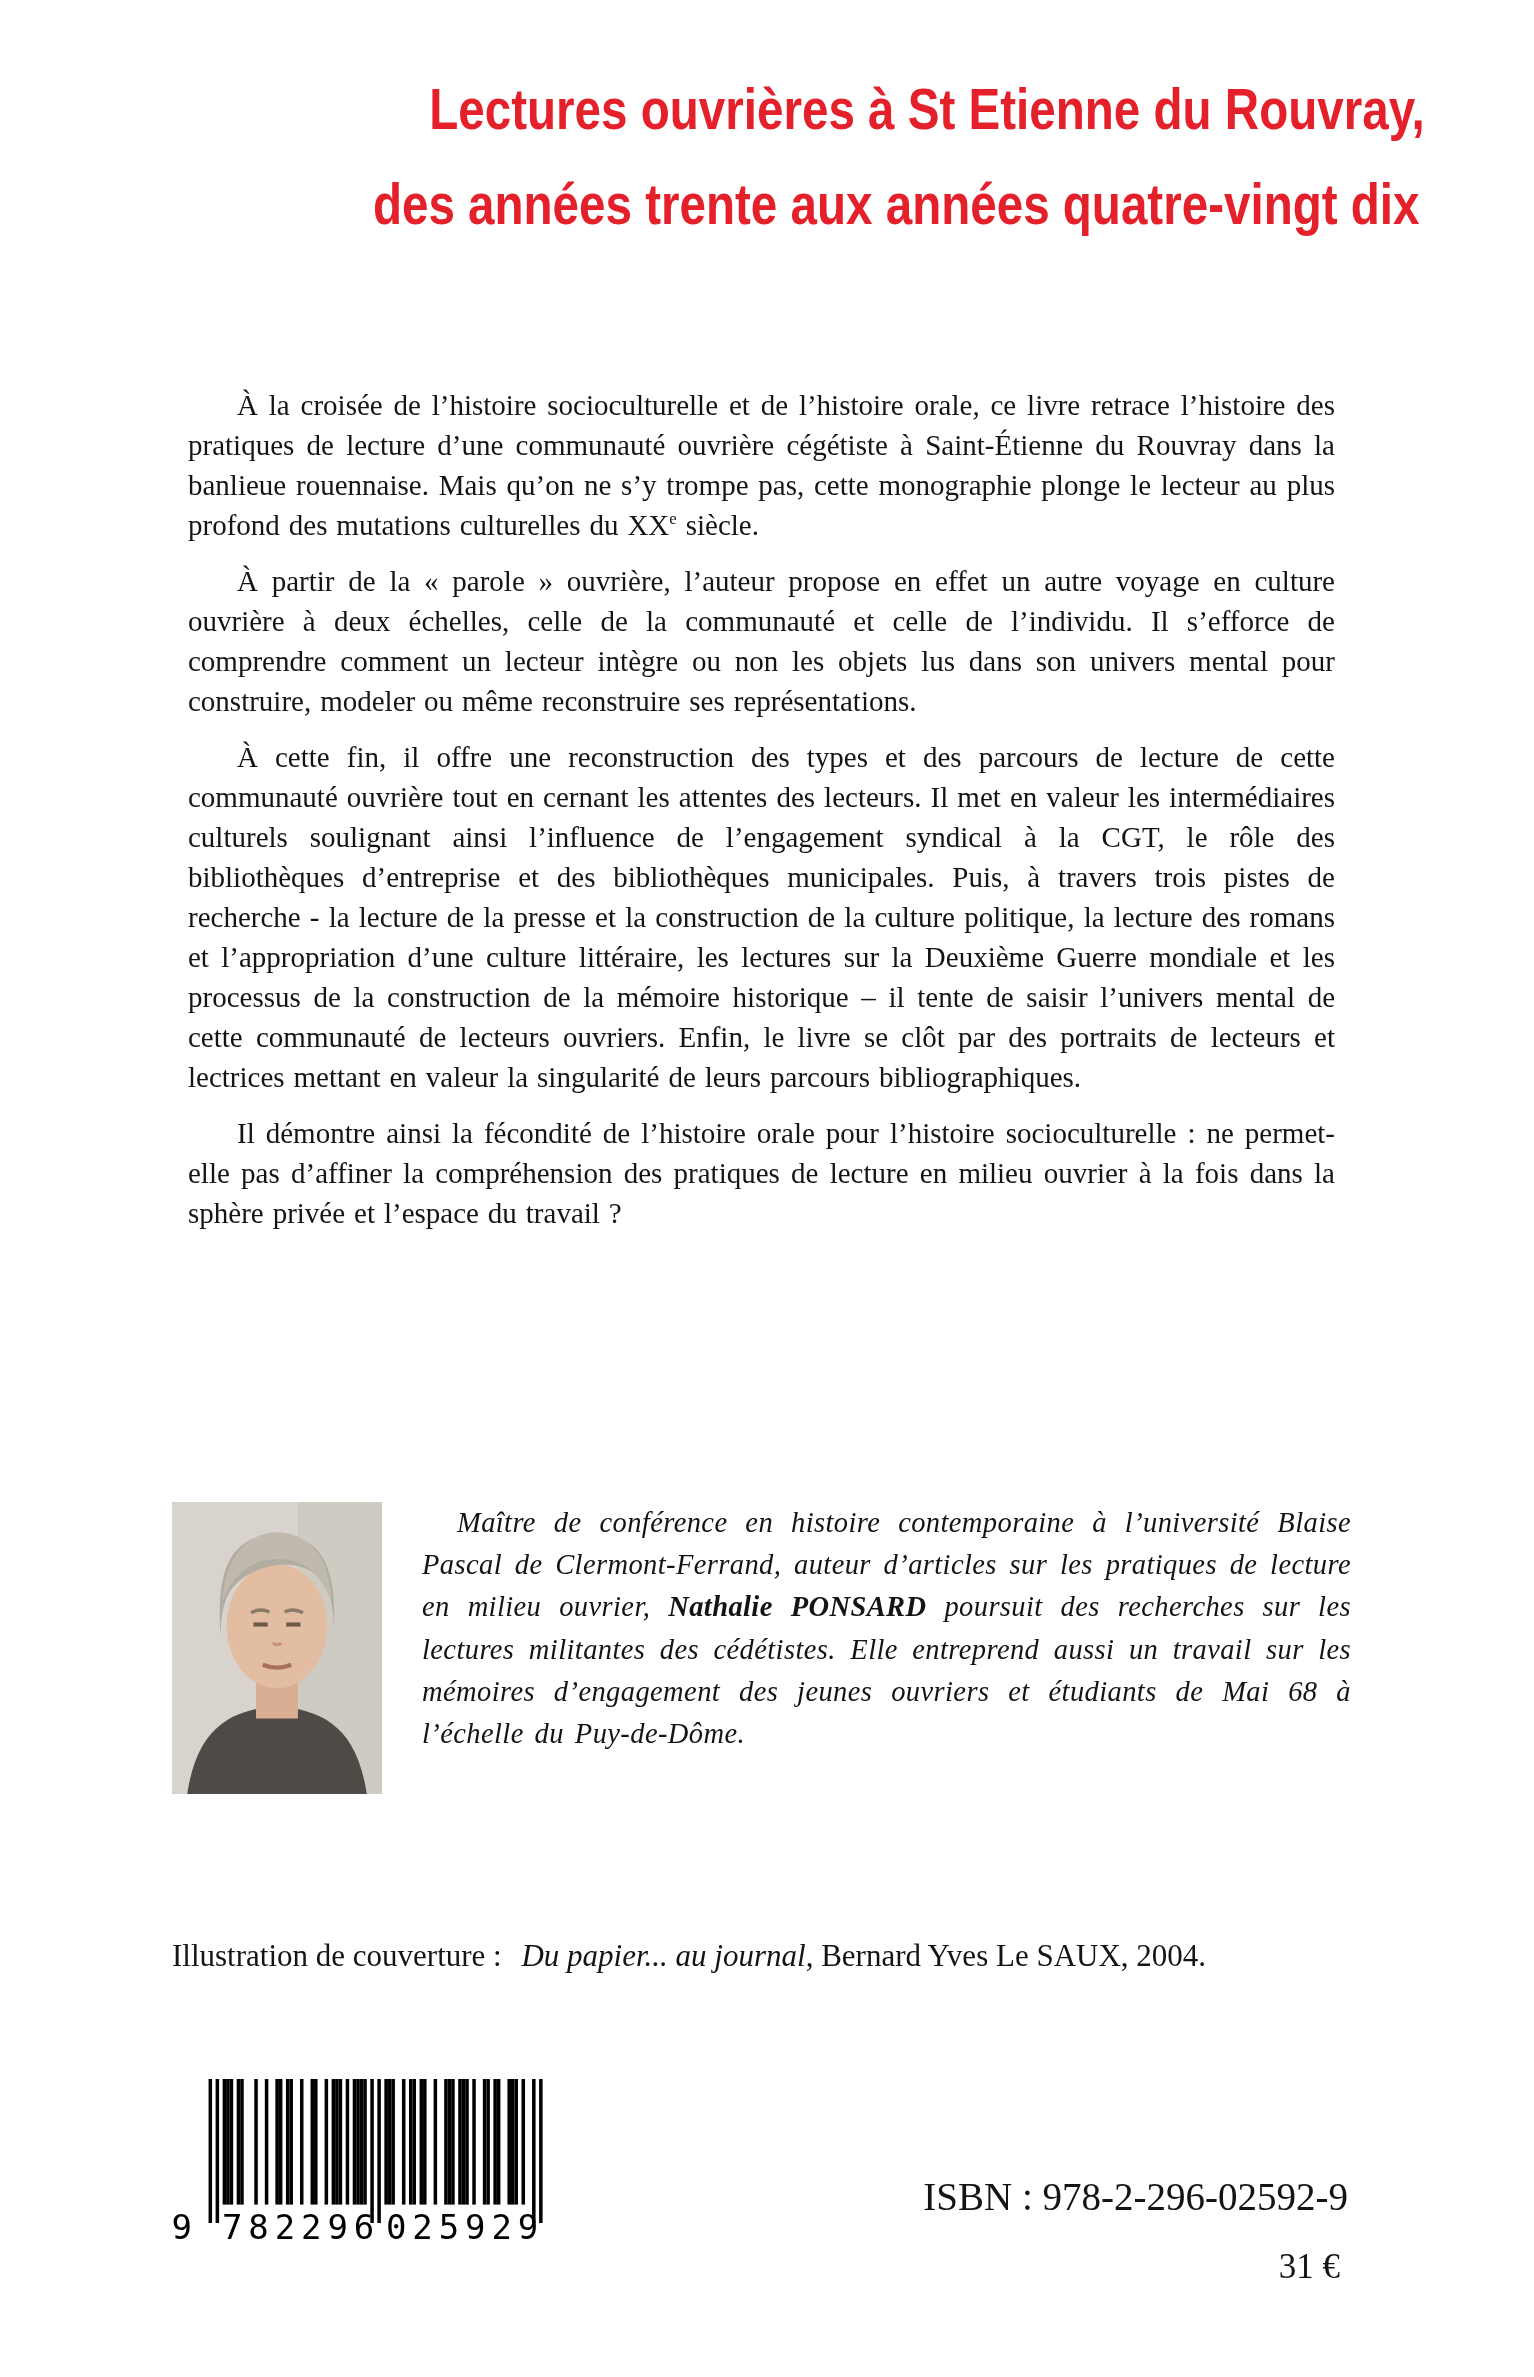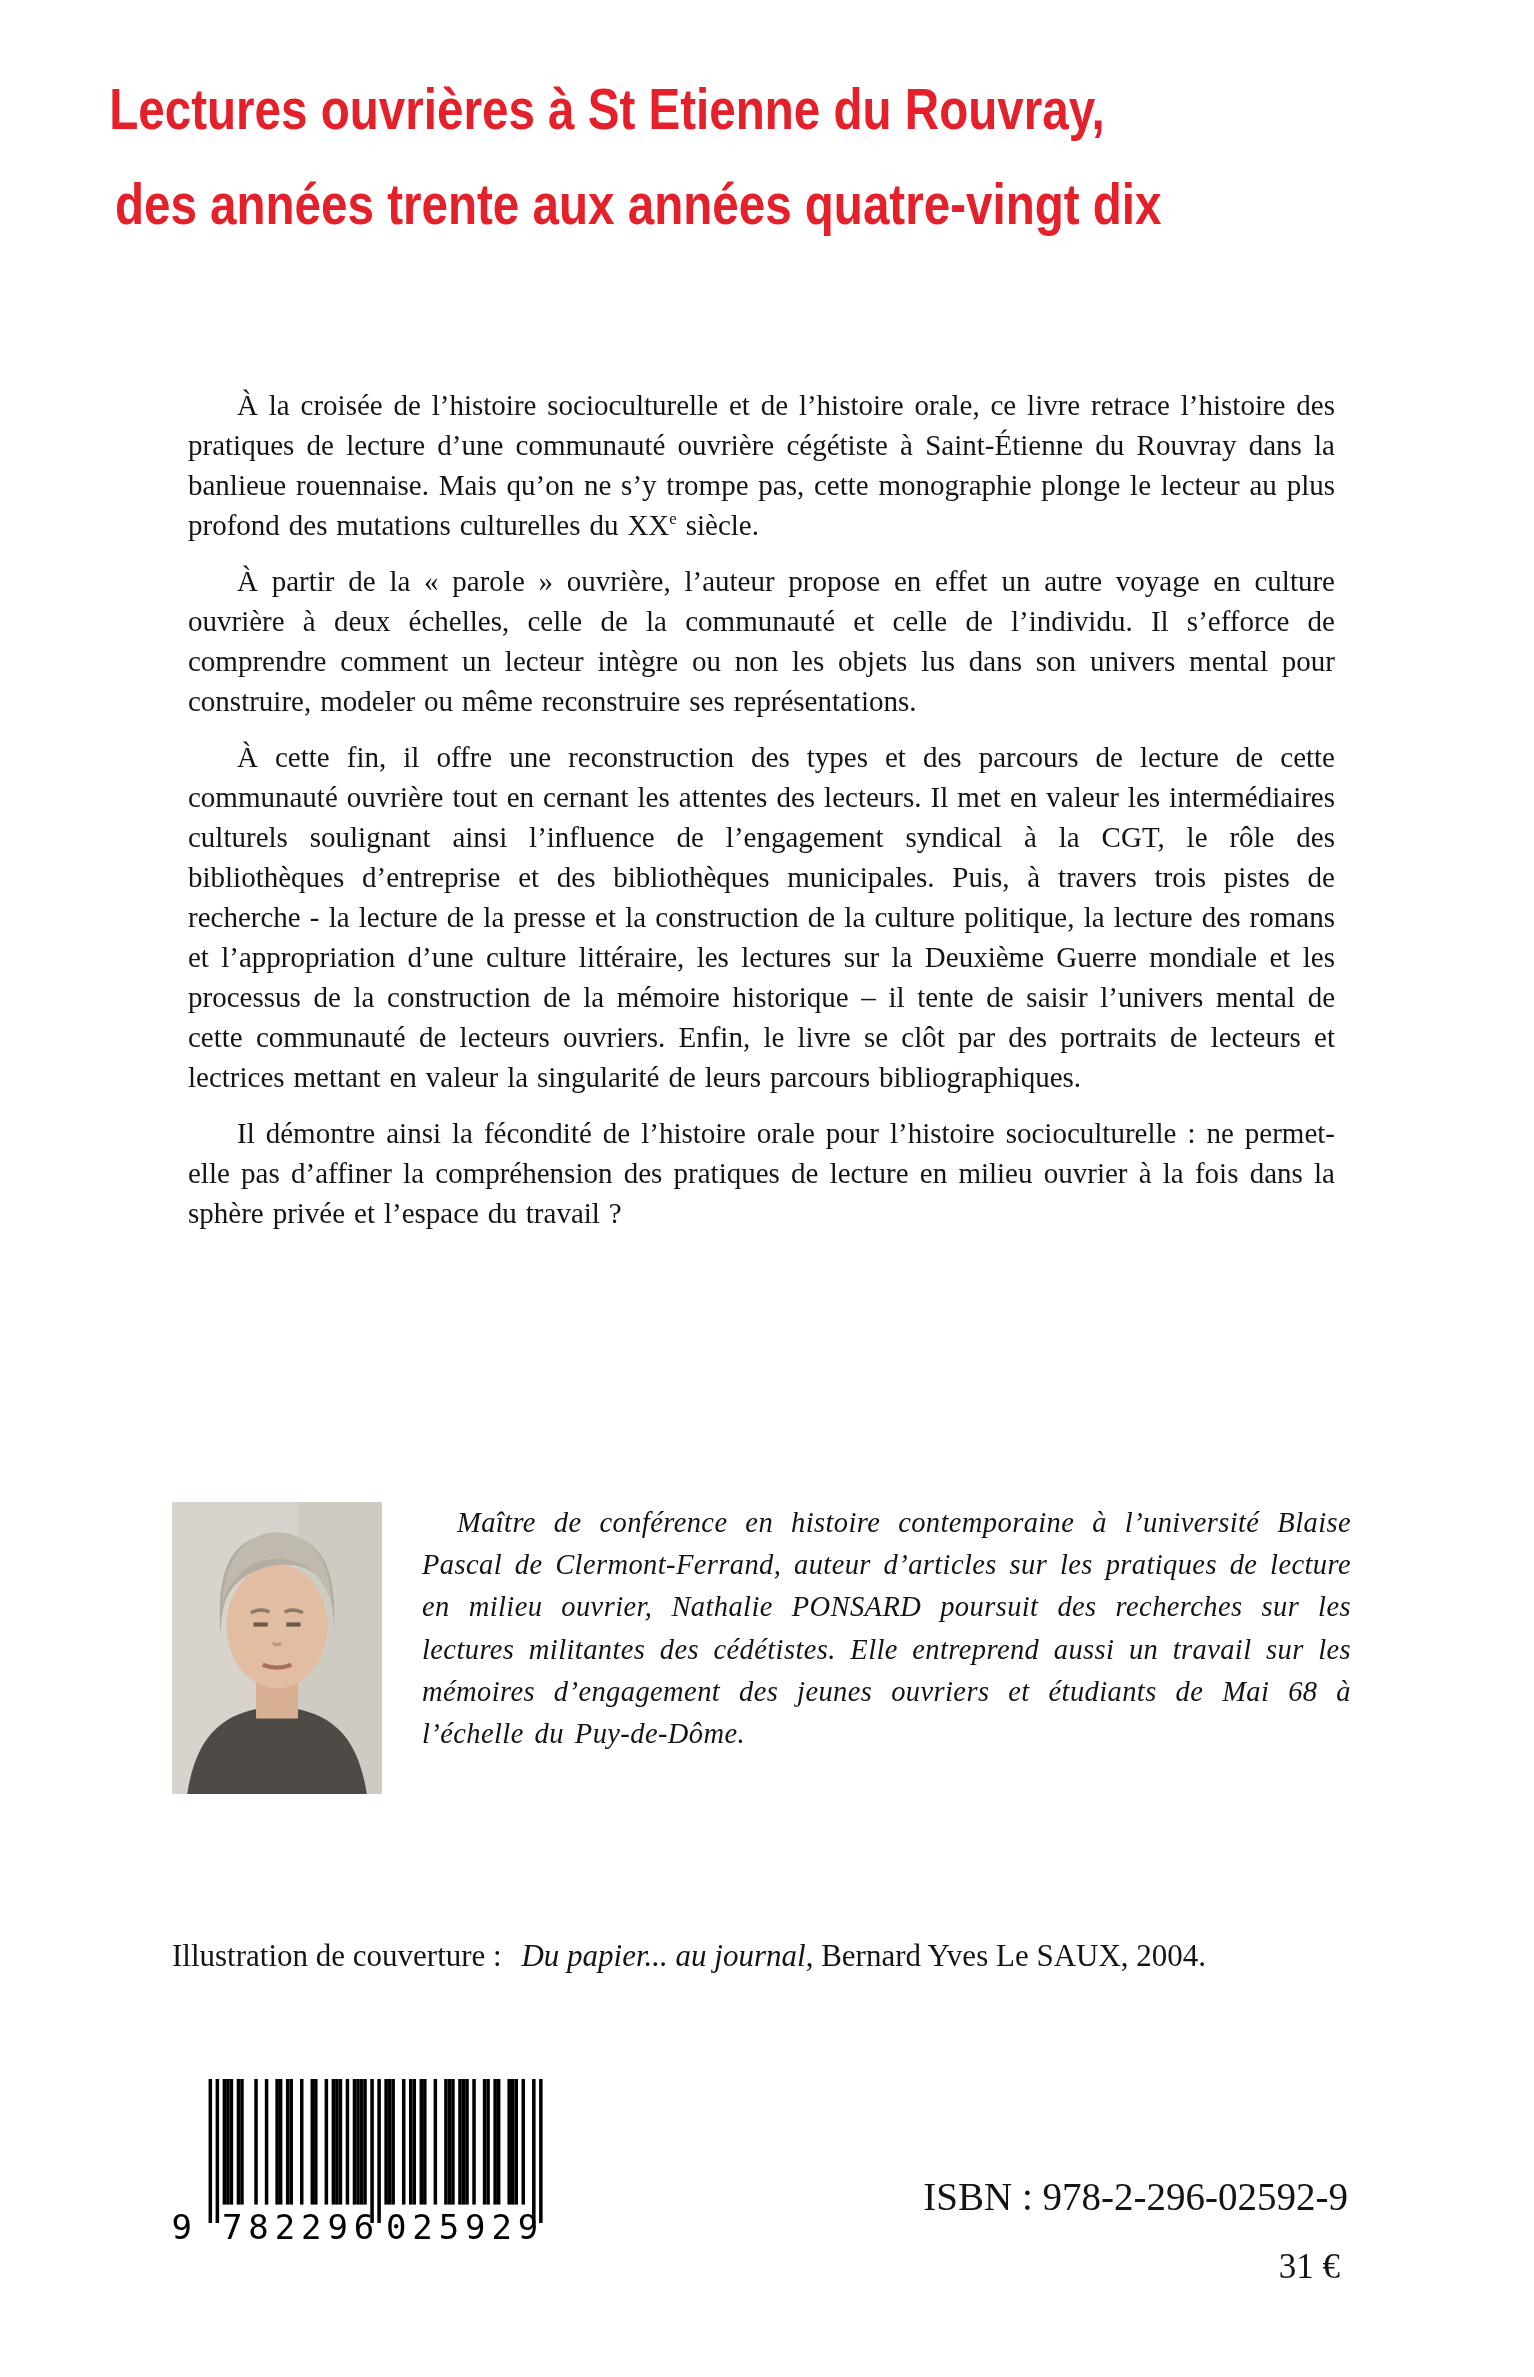--- a/index.html
+++ b/index.html
@@ -14,21 +14,21 @@
     color: #141414;
     overflow: hidden;
   }
 
   
   .title-block {
     position: absolute;
     top: 80px;
     left: 0;
     width: 100%;
-    text-align: left;
+    text-align: right;
     color: #e4202a;
   }
   .title-row { line-height: 1; }
   .title-row + .title-row { margin-top: 37px; }
   .title-line {
     display: inline-block;
     transform: scaleX(0.82);
     transform-origin: 50% 50%;
     font-family: "Liberation Sans", "DejaVu Sans", sans-serif;
     font-weight: bold;
@@ -70,21 +70,21 @@
   .bio {
     flex: 1;
     font-style: italic;
     font-size: 28.5px;
     line-height: 1.48;
     text-align: justify;
     text-indent: 35px;
     letter-spacing: 0.4px;
     word-spacing: 3.4px;
   }
-  .bio b { font-weight: normal; }
+  .bio b { font-weight: bold; }
 
   
   .credit {
     position: absolute;
     top: 1938px;
     left: 172px;
     font-size: 31px;
     white-space: nowrap;
   }
   .credit i { font-style: italic; margin-left: 12px; }

